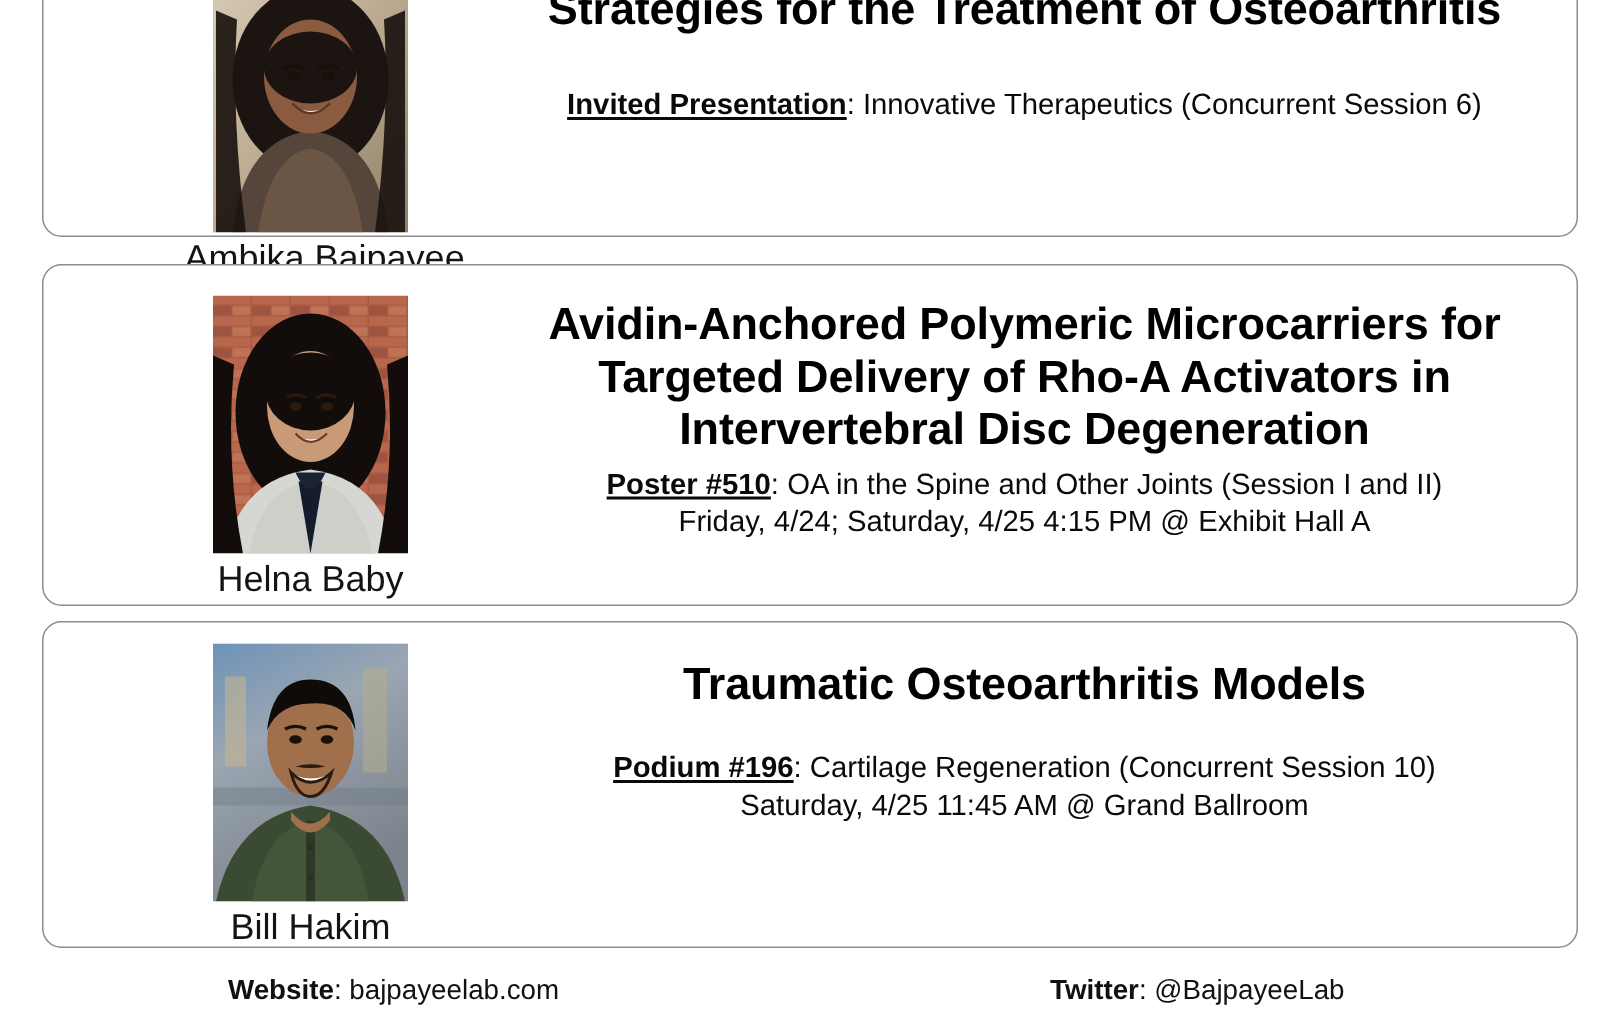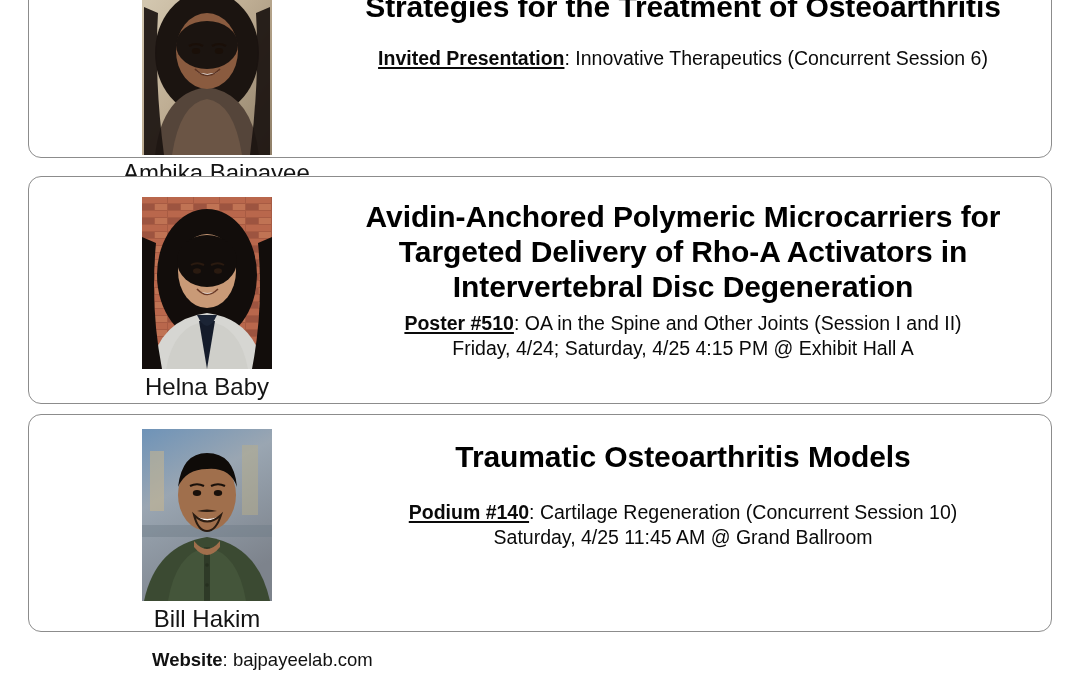--- a/index.html
+++ b/index.html
@@ -103,21 +103,21 @@
   .meta-label {
     font-weight: 700;
     text-decoration: underline;
     text-underline-offset: 2px;
     text-decoration-thickness: 2px;
   }
 
   
   .card-1 .photo-col { top: 74px; }
   .card-1 .text-col  { top: 80px; }
-  .card-1 .talk-meta { margin-top: 22px; }
+  .card-1 .talk-meta { margin-top: 34px; }
 
   
   .card-2 .photo-col { top: 20px; }
   .card-2 .text-col  { top: 22px; }
   .card-2 .talk-meta { margin-top: 7px; }
 
   
   .card-3 .photo-col { top: 14px; }
   .card-3 .text-col  { top: 24px; }
   .card-3 .talk-meta { margin-top: 26px; }
@@ -270,23 +270,24 @@
         </svg>
       </div>
       <div class="person-name">Bill Hakim</div>
     </div>
 
     <div class="text-col">
       <div class="talk-title">
         <div>Traumatic Osteoarthritis Models</div>
       </div>
       <div class="talk-meta">
-        <div class="meta-line"><span class="meta-label">Podium #140</span><span>: </span><span>Cartilage Regeneration (Concurrent Session 10)</span></div>
+        <div class="meta-line"><span class="meta-label">Podium #196</span><span>: </span><span>Cartilage Regeneration (Concurrent Session 10)</span></div>
         <div class="meta-line">Saturday, 4/25 11:45 AM @ Grand Ballroom</div>
       </div>
     </div>
   </div>
 
   <div class="footer">
     <div class="footer-item footer-website"><span class="footer-label">Website</span><span>: </span><span class="footer-value">bajpayeelab.com</span></div>
+    <div class="footer-item footer-twitter"><span class="footer-label">Twitter</span><span>: </span><span class="footer-value">@BajpayeeLab</span></div>
   </div>
 
 </div>
 
 </body></html>

